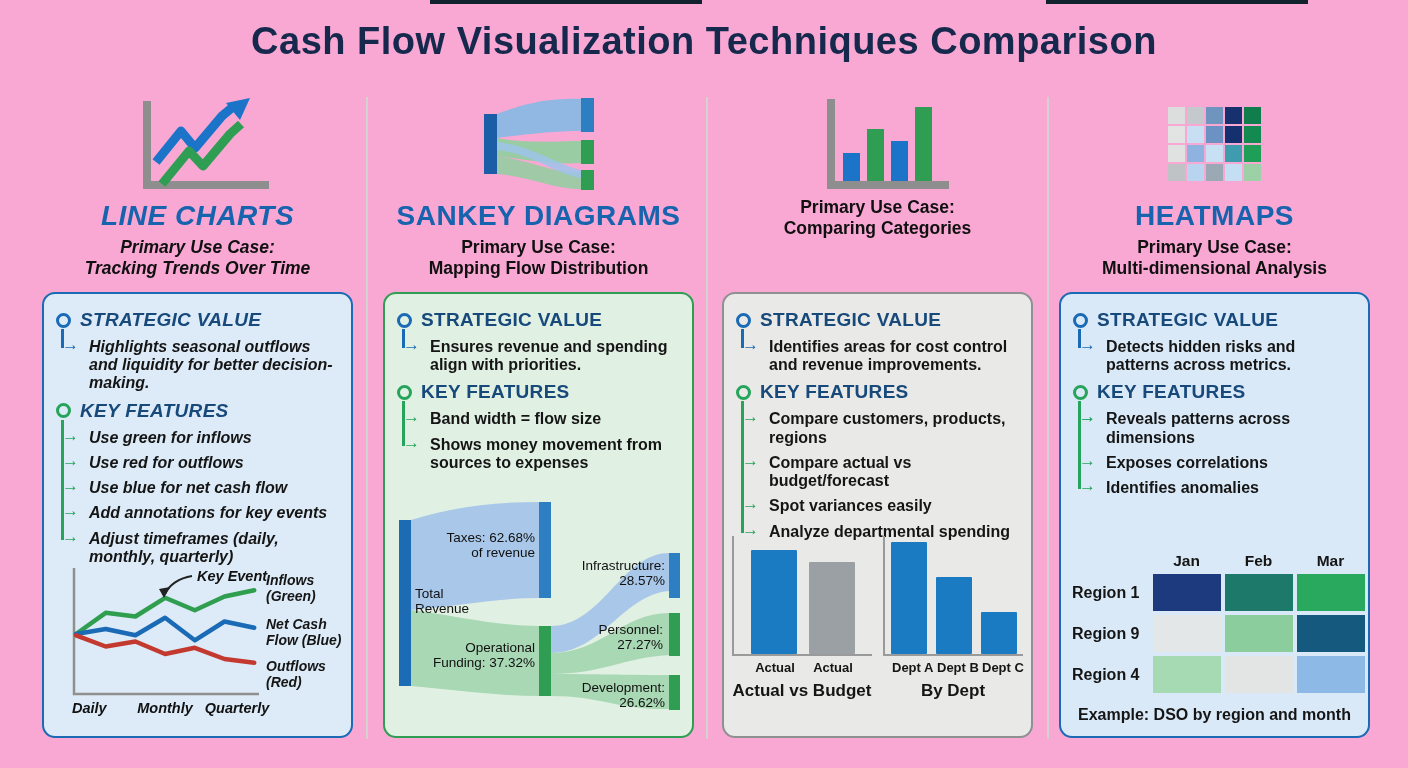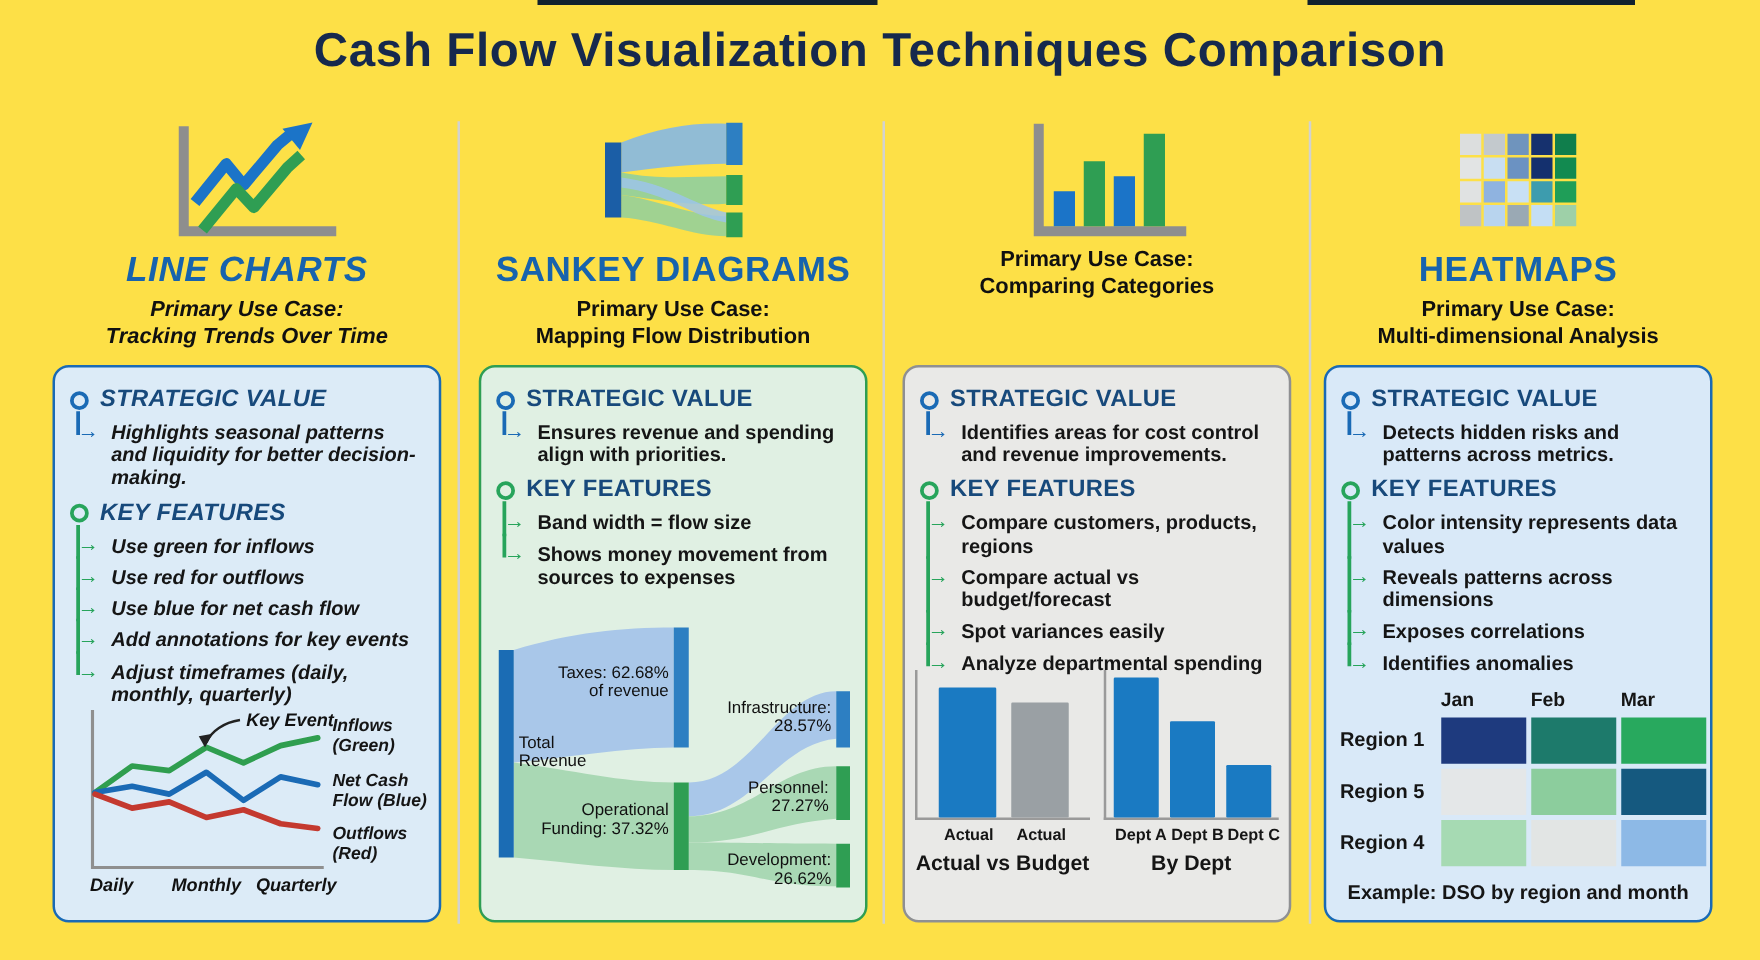--- a/index.html
+++ b/index.html
@@ -1,16 +1,16 @@
 <!DOCTYPE html>
 <html><head>
 <meta charset="utf-8">
 <style>
   html,body{margin:0;padding:0;background:#e8e8e8;}
-  .stage{position:relative;width:1408px;height:768px;background:#fde047;overflow:hidden;
+  .stage{position:relative;width:1408px;height:768px;background:#f9a8d4;overflow:hidden;
          font-family:"Liberation Sans",sans-serif;color:#151515;}
   .edge-artifact{position:absolute;top:0;height:4px;background:#11222e;}
   .main-title{position:absolute;top:20px;left:0;width:100%;text-align:center;
               font-size:38px;font-weight:bold;color:#16294d;letter-spacing:.5px;}
   .divider{position:absolute;top:97px;height:642px;width:2px;background:#d2d2d0;}
 
   .col{position:absolute;top:96px;width:311px;height:648px;}
   .col-icon{height:96px;display:flex;align-items:center;justify-content:center;}
   .col-title{text-align:center;font-size:28px;font-weight:bold;color:#1763ad;
              letter-spacing:.5px;margin-top:8px;}
@@ -49,21 +49,21 @@
         border-left:2.5px solid #9a9a9a;border-bottom:2.5px solid #9a9a9a;padding:0 4px;}
   .bar{border-radius:1px;}
   .bar-labels{display:flex;justify-content:center;gap:12px;margin-top:4px;padding-left:4px;}
   .bar-label{text-align:center;font-size:13px;font-weight:bold;white-space:nowrap;overflow:visible;}
   .bar-caption{text-align:center;font-size:17px;font-weight:bold;margin-top:6px;}
 
   
   .mini-heat{position:absolute;left:6px;right:6px;bottom:12px;}
   #hm-grid{display:grid;grid-template-columns:84px repeat(3,68px);
            grid-template-rows:26px repeat(3,37px);gap:4px;justify-content:center;align-items:center;}
-  .hm-colhead{font-size:15.5px;font-weight:bold;align-self:end;}
+  .hm-colhead{text-align:center;font-size:15.5px;font-weight:bold;align-self:end;}
   .hm-rowlabel{text-align:right;padding-right:9px;font-size:16px;font-weight:bold;}
   .hm-cell{width:68px;height:37px;}
   .hm-caption{text-align:center;font-size:16px;font-weight:bold;margin-top:13px;}
 
   
   #hm-icon{display:grid;grid-template-columns:repeat(5,17px);grid-auto-rows:17px;gap:2px;}
 </style>
 </head>
 <body>
 
@@ -92,21 +92,21 @@
       <div>Primary Use Case:</div>
       <div>Tracking Trends Over Time</div>
     </div>
     <div class="card" style="background:#dcebf7;border-color:#1a6ab5;">
       <div class="sv">
         <div class="sec-head">
           <span class="sec-dot"></span>
           <span class="sec-title">STRATEGIC VALUE</span>
         </div>
         <div class="items">
-          <div class="item"><span class="arrow">→</span><span>Highlights seasonal patterns and liquidity for better decision-making.</span></div>
+          <div class="item"><span class="arrow">→</span><span>Highlights seasonal outflows and liquidity for better decision-making.</span></div>
         </div>
       </div>
       <div class="kf">
         <div class="sec-head">
           <span class="sec-dot"></span>
           <span class="sec-title">KEY FEATURES</span>
         </div>
         <div class="items">
           <div class="item"><span class="arrow">→</span><span>Use green for inflows</span></div>
           <div class="item"><span class="arrow">→</span><span>Use red for outflows</span></div>
@@ -303,37 +303,37 @@
         <div class="items">
           <div class="item"><span class="arrow">→</span><span>Detects hidden risks and patterns across metrics.</span></div>
         </div>
       </div>
       <div class="kf">
         <div class="sec-head">
           <span class="sec-dot"></span>
           <span class="sec-title">KEY FEATURES</span>
         </div>
         <div class="items">
-          <div class="item"><span class="arrow">→</span><span>Color intensity represents data values</span></div>
+          <div class="item"><span class="arrow">→</span></div>
           <div class="item"><span class="arrow">→</span><span>Reveals patterns across dimensions</span></div>
           <div class="item"><span class="arrow">→</span><span>Exposes correlations</span></div>
           <div class="item"><span class="arrow">→</span><span>Identifies anomalies</span></div>
         </div>
       </div>
       <div class="mini-heat">
         <div id="hm-grid">
             <div></div>
             <div class="hm-colhead">Jan</div>
             <div class="hm-colhead">Feb</div>
             <div class="hm-colhead">Mar</div>
             <div class="hm-rowlabel">Region 1</div>
             <div class="hm-cell" style="background: rgb(30, 58, 126);"></div>
             <div class="hm-cell" style="background: rgb(29, 122, 107);"></div>
             <div class="hm-cell" style="background: rgb(40, 169, 94);"></div>
-            <div class="hm-rowlabel">Region 5</div>
+            <div class="hm-rowlabel">Region 9</div>
             <div class="hm-cell" style="background: rgb(228, 231, 232);"></div>
             <div class="hm-cell" style="background: rgb(140, 205, 157);"></div>
             <div class="hm-cell" style="background: rgb(21, 89, 127);"></div>
             <div class="hm-rowlabel">Region 4</div>
             <div class="hm-cell" style="background: rgb(166, 218, 179);"></div>
             <div class="hm-cell" style="background: rgb(226, 229, 228);"></div>
             <div class="hm-cell" style="background: rgb(141, 185, 230);"></div>
           </div>
         <div class="hm-caption">Example: DSO by region and month</div>
       </div>

